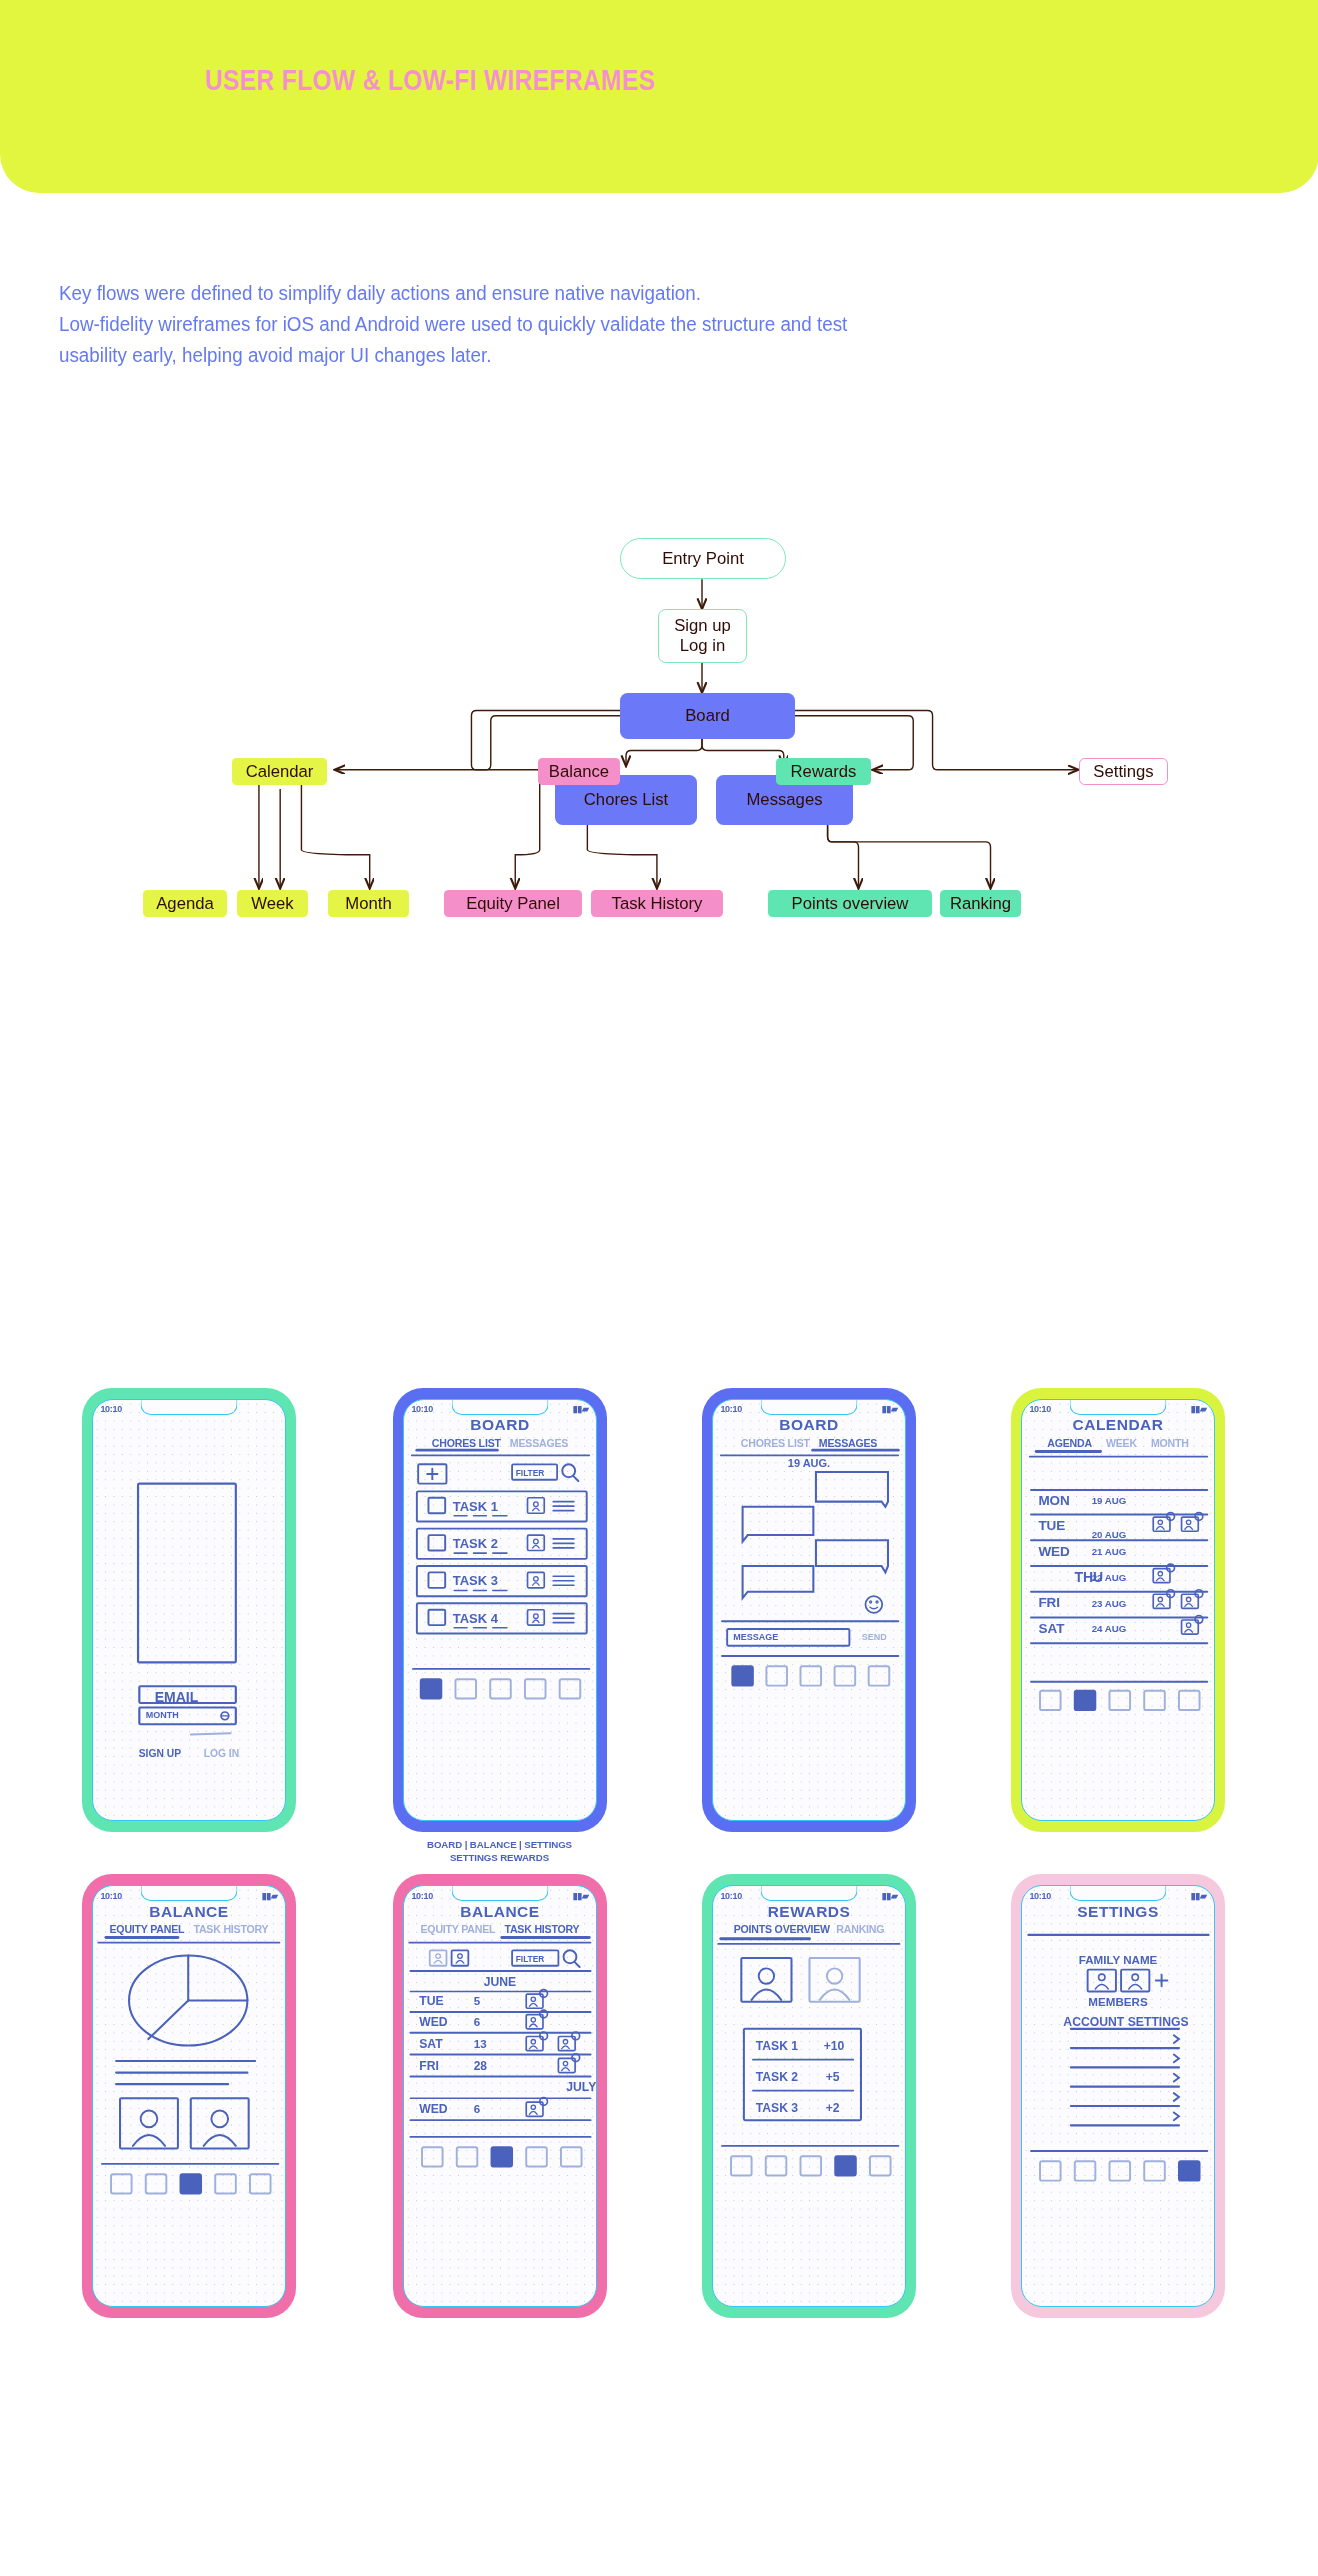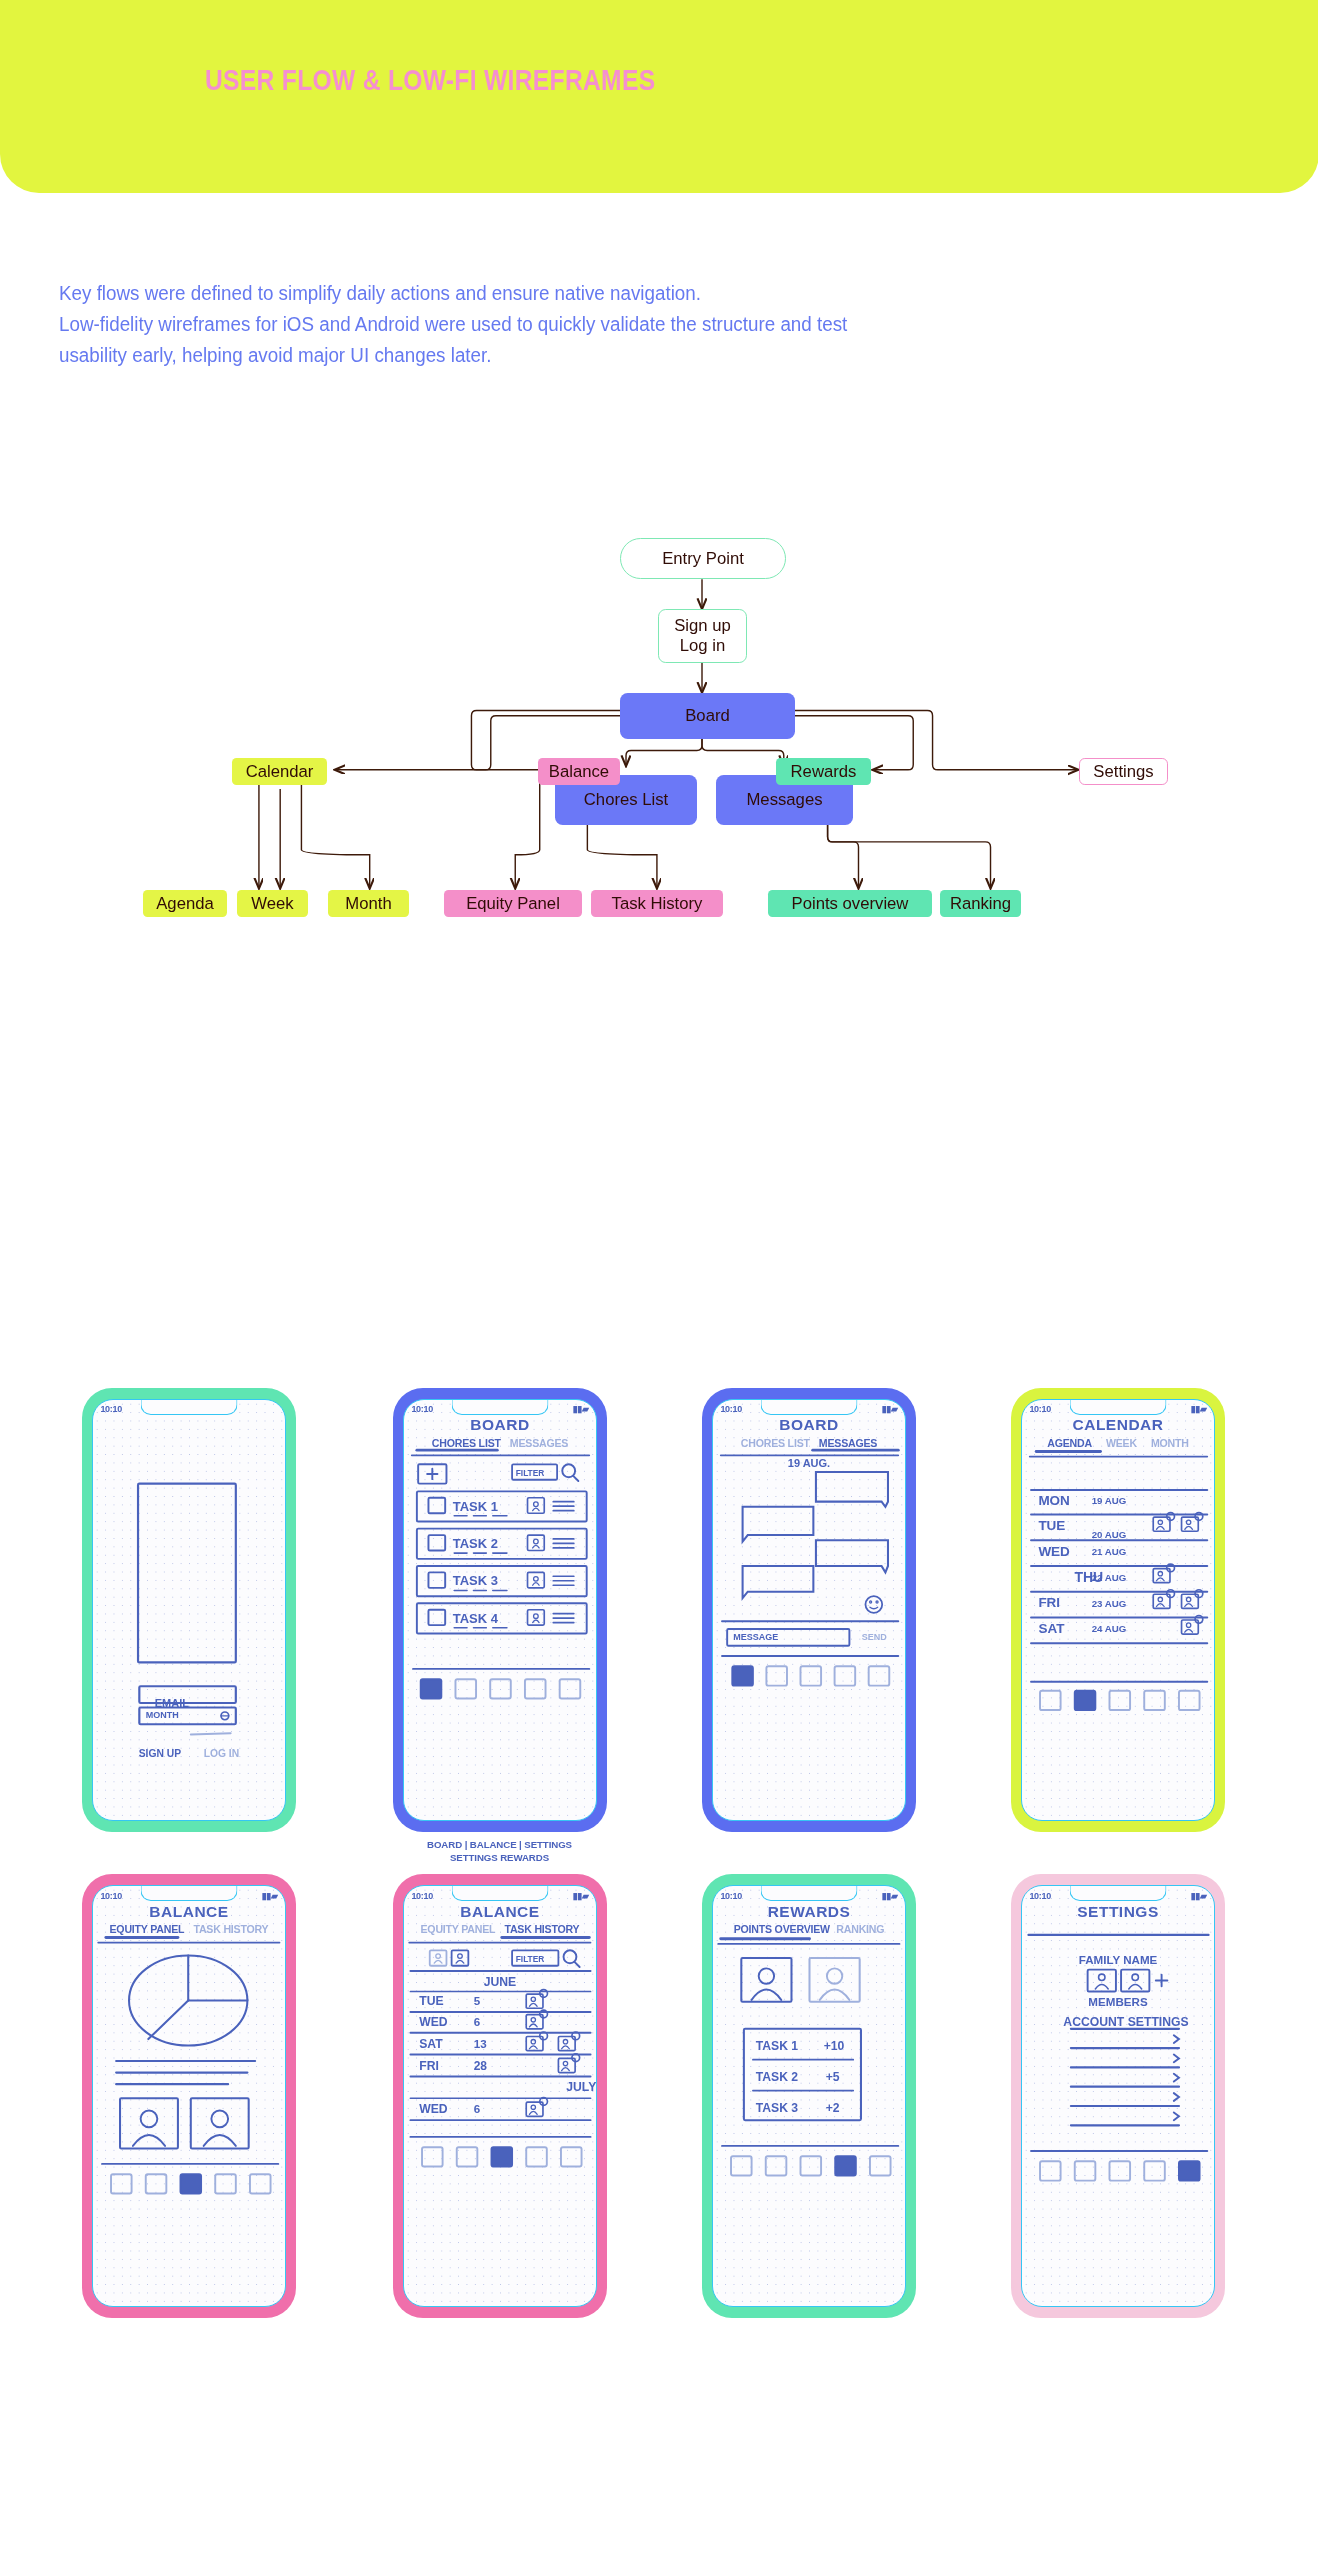--- a/index.html
+++ b/index.html
@@ -231,21 +231,21 @@
           <path d="M199,491 L211,491" stroke-width="2"></path>
         </g>
         <g stroke="#9fb0dd" stroke-width="3" stroke-linecap="round">
           <path d="M152,520 L214,518"></path>
         </g>
       </svg>
       <div class="statusline">
         <span>10:10</span>
         <span></span>
       </div>
-      <div class="lbl" style="left:53px; top:297px; font-size:11px;padding-left:9px;">EMAIL</div>
+      <div class="lbl" style="left:53px; top:289px; font-size:14px;padding-left:9px;">EMAIL</div>
       <div class="lbl" style="left:53px; top:310px; font-size:9px;">MONTH</div>
       <div class="lbl" style="left:46px; top:348px; font-size:10.3px;">SIGN UP</div>
       <div class="lbl" style="left:111px; top:348px; font-size:10.3px; color:#9fb0dd;">LOG IN</div>
     </div>
   </div>
 
   <div class="phone" style="left:393px; top:9.7px; background:#5b6df0;">
     <div class="inner">
       <div class="notch" style="background:#fcfcfe;"></div>
       <div class="statusline">

